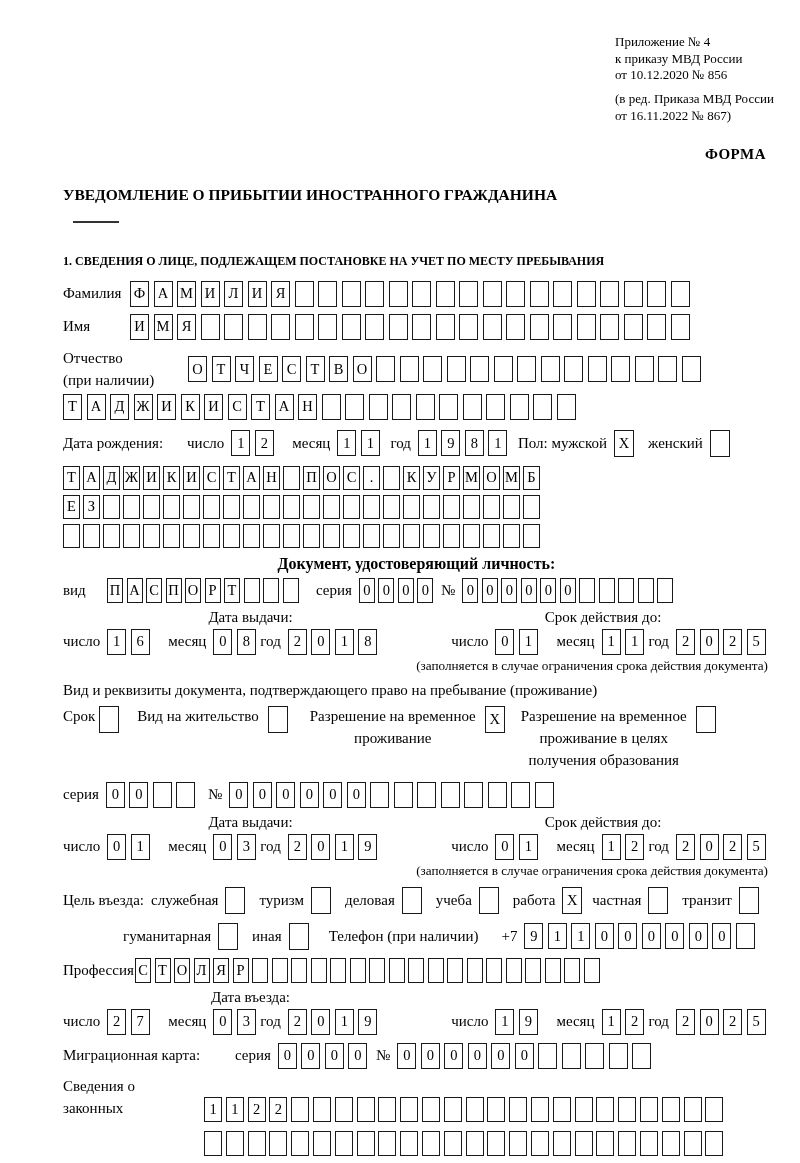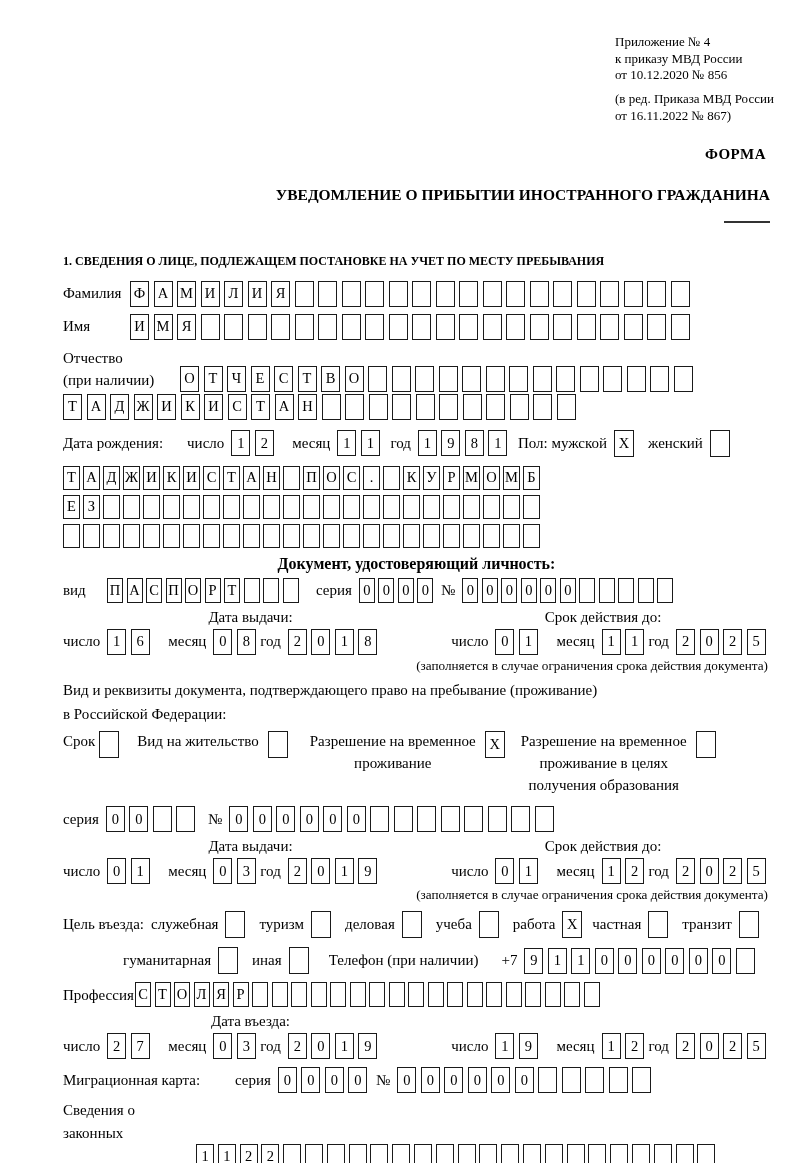--- a/index.html
+++ b/index.html
@@ -6,27 +6,27 @@
   body{width:800px;height:1163px;overflow:hidden;color:#000;
        font-family:"Liberation Serif","DejaVu Serif",serif;}
   .page{box-sizing:border-box;width:800px;height:1163px;padding:34px 30px 0 63px;}
 
   
   .hdr{margin-left:552px;width:200px;font-size:13px;line-height:1.28;}
   .hdr .g2{margin-top:7px;}
   .forma{text-align:right;font-weight:bold;font-size:15px;margin-top:22px;padding-right:4px;letter-spacing:.5px;}
 
   
-  .title{text-align:right;font-weight:bold;font-size:15.5px;line-height:1.5;margin-top:20px;}
+  .title{text-align:left;font-weight:bold;font-size:15.5px;line-height:1.5;margin-top:20px;}
   .blank-line{display:inline-block;width:46px;border-bottom:2px solid #333;height:12px;margin-left:10px;}
   .sec{font-weight:bold;font-size:12px;margin-top:24px;}
 
   
   .frow{display:flex;align-items:center;margin-top:7px;}
-  .frow.top{align-items:flex-end;}
+  .frow.top{align-items:center;gap:8px;}
   .lbl{font-size:15px;line-height:1.5;flex-shrink:0;}
   .w67{width:67px;} .w117{width:117px;} .w142{width:142px;} .w133{width:133px;} .w47{width:44px;}
 
   .cells{display:flex;flex-wrap:nowrap;}
   .cell{box-sizing:border-box;width:19px;height:26px;border:1.6px solid #1a1a1a;margin-right:4.5px;
         display:inline-flex;align-items:center;justify-content:center;
         font-size:14.5px;font-family:"Liberation Serif",serif;flex-shrink:0;}
   .tight .cell{width:16px;height:25px;margin-right:3.5px;}
   .mini .cell{width:17px;height:24px;margin-right:3px;}
   .mid  .cell{width:18px;height:25px;margin-right:3.8px;}
@@ -392,21 +392,20 @@
             <span class="cell">2</span>
             <span class="cell">5</span>
           </span>
       </span>
     </div>
     <div class="dnote">(заполняется в случае ограничения срока действия документа)</div>
   </div>
 
   <div class="plain" style="margin-top:4px">
     <div>Вид и реквизиты документа, подтверждающего право на пребывание (проживание)</div>
-    <div>в Российской Федерации:</div>
   </div>
 
   <div class="opts">
     <span class="opt">
       <span class="optlbl">Срок</span>
       <span class="cells checkbox" style="margin-left:4px">
           <span class="cell"></span>
         </span>
     </span>
     <span class="opt" style="margin-left:18px">

